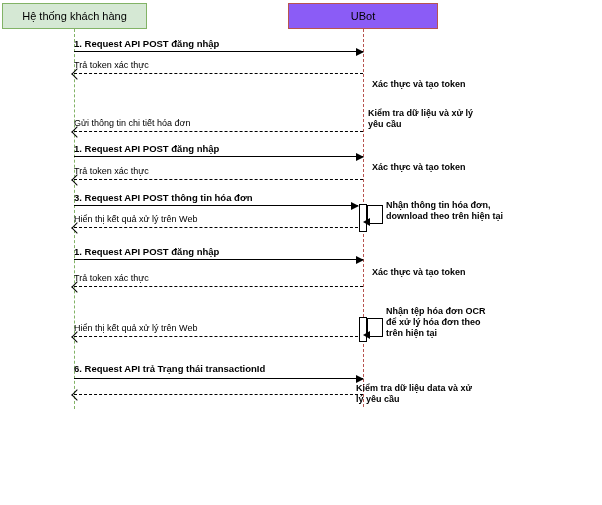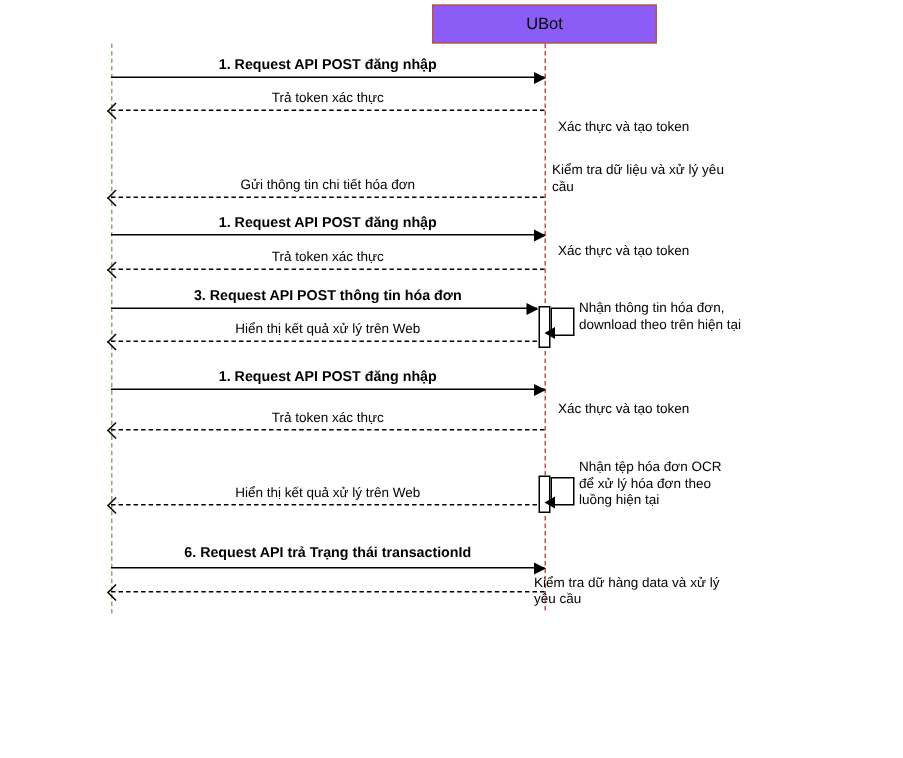--- a/index.html
+++ b/index.html
@@ -13,21 +13,21 @@
     display:flex; align-items:center; justify-content:center;
     font-size:11px; border:1px solid #000;
   }
   .actor.a-left  { left:2px;   width:145px; }
   .actor.a-right { left:288px; width:150px; }
   .lifeline { position:absolute; top:29px; width:0; }
   .lifeline.l-left  { left:74px;  height:380px; border-left:1px dashed #82b366; }
   .lifeline.l-right { left:363px; height:378px; border-left:1px dashed #b85450; }
 
   .msg { position:absolute; left:74px; width:289px; }
-  .msg-label { text-align:center; font-size:9px; line-height:11px; white-space:nowrap; }
+  .msg-label { font-size:9px; line-height:11px; white-space:nowrap; }
   .msg.req .msg-label { font-weight:bold; font-size:9.5px; }
   .msg.req .msg-label.wrap { white-space:normal; padding:0 50px; }
   .msg-line { position:relative; margin-top:2px; height:0; }
   .msg.req .msg-line { border-top:1.5px solid #000; }
   .msg.ret .msg-line { border-top:1px dashed #000; }
   .head-right {
     position:absolute; right:-1px; top:-4.5px; width:0; height:0;
     border-left:8px solid #000; border-top:4px solid transparent; border-bottom:4px solid transparent;
   }
   .head-left-open {
@@ -40,28 +40,31 @@
     background:#fff; border:1px solid #000;
   }
   .loop-rect {
     position:absolute; left:367px; width:16px; height:19px; box-sizing:border-box;
     background:#fff; border:1px solid #000;
   }
   .loop-head {
     position:absolute; width:0; height:0;
     border-right:7px solid #000; border-top:4px solid transparent; border-bottom:4px solid transparent;
   }
-  .note { position:absolute; font-size:9px; line-height:11px; }
+  .note { position:absolute; font-size:9px; line-height:11px;font-weight:bold; }
   .note.center { }
 </style>
 </head>
 <body>
 
 <div class="canvas">
 
+  <div class="actor a-left" style="background-color: rgb(213, 232, 212); border-color: rgb(130, 179, 102);">
+    <span>Hệ thống khách hàng</span>
+  </div>
   <div class="actor a-right" style="background-color: #8b5cf6; border-color: rgb(184, 84, 80);">
     <span>UBot</span>
   </div>
 
   <div class="lifeline l-left"></div>
   <div class="lifeline l-right"></div>
 
   <div class="msg req" style="top:38px">
     <div class="msg-label">1. Request API POST đăng nhập</div>
     <div class="msg-line">
@@ -153,16 +156,16 @@
 
   <div class="activation" style="top:317px;height:25px"></div>
   <div class="loop-rect" style="top:318px"></div>
   <span class="loop-head" style="left:363px;top:331px"></span>
 
   <div class="note" style="left:372px;top:79px">Xác thực và tạo token</div>
   <div class="note center" style="left:368px;top:108px;width:118px">Kiểm tra dữ liệu và xử lý yêu cầu</div>
   <div class="note" style="left:372px;top:162px">Xác thực và tạo token</div>
   <div class="note" style="left:386px;top:200px;width:130px">Nhận thông tin hóa đơn, download theo trên hiện tại</div>
   <div class="note" style="left:372px;top:267px">Xác thực và tạo token</div>
-  <div class="note" style="left:386px;top:306px;width:100px">Nhận tệp hóa đơn OCR để xử lý hóa đơn theo luồng hiện tại</div>
-  <div class="note center" style="left:356px;top:383px;width:125px">Kiểm tra dữ hàng data và xử lý yêu cầu</div>
+  <div class="note" style="left:386px;top:306px;width:100px">Nhận tệp hóa đơn OCR để xử lý hóa đơn theo trên hiện tại</div>
+  <div class="note center" style="left:356px;top:383px;width:125px">Kiểm tra dữ liệu data và xử lý yêu cầu</div>
 
 </div>
 
 </body></html>

